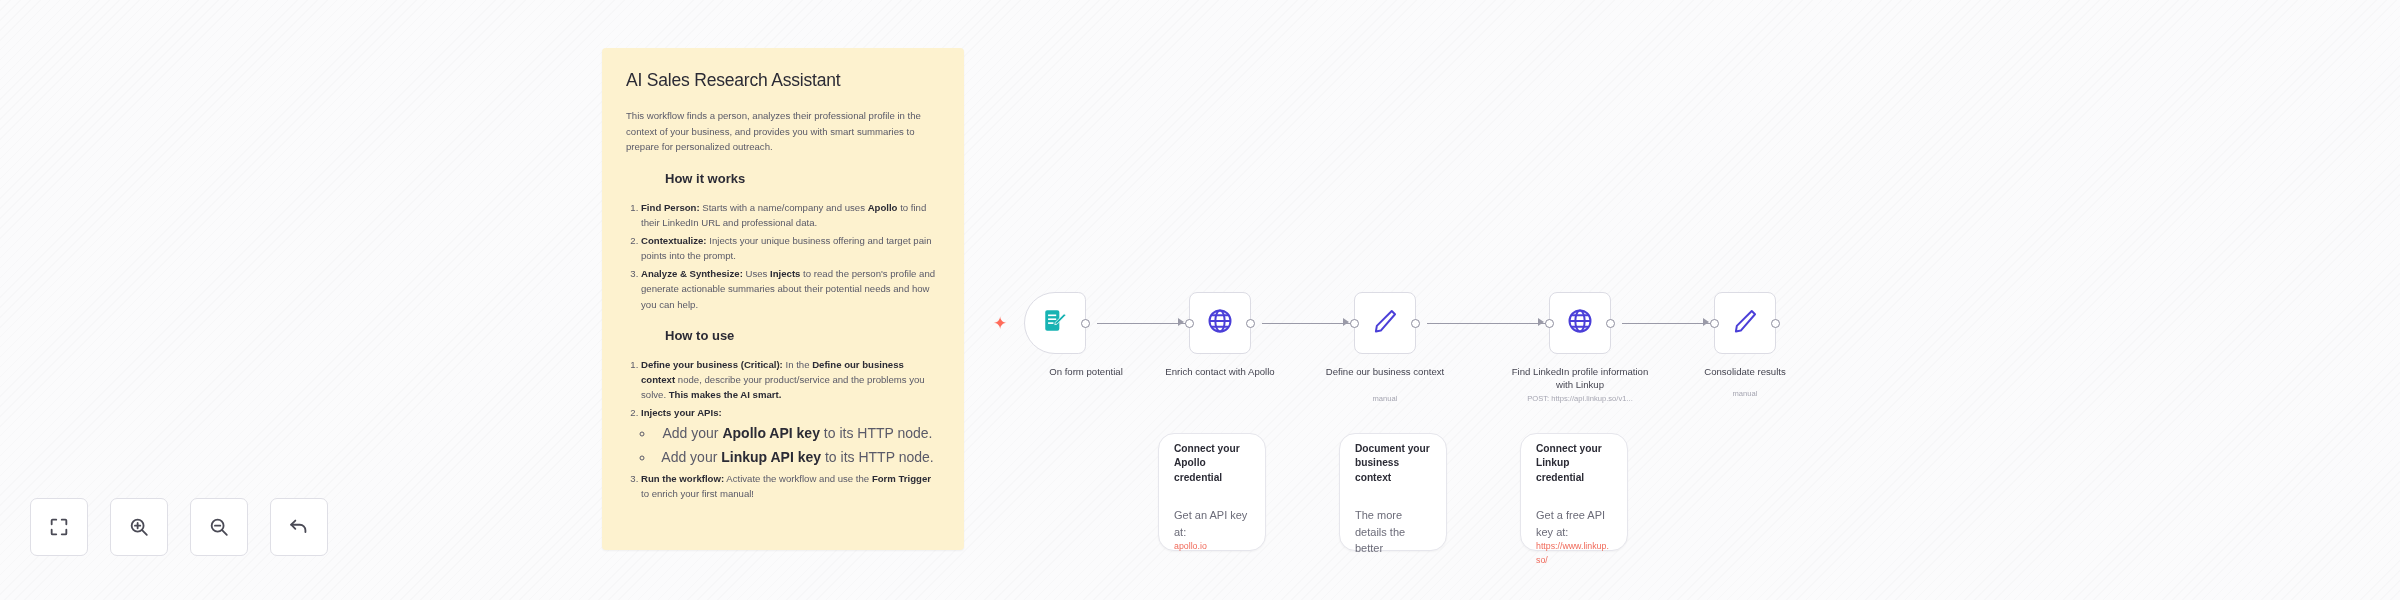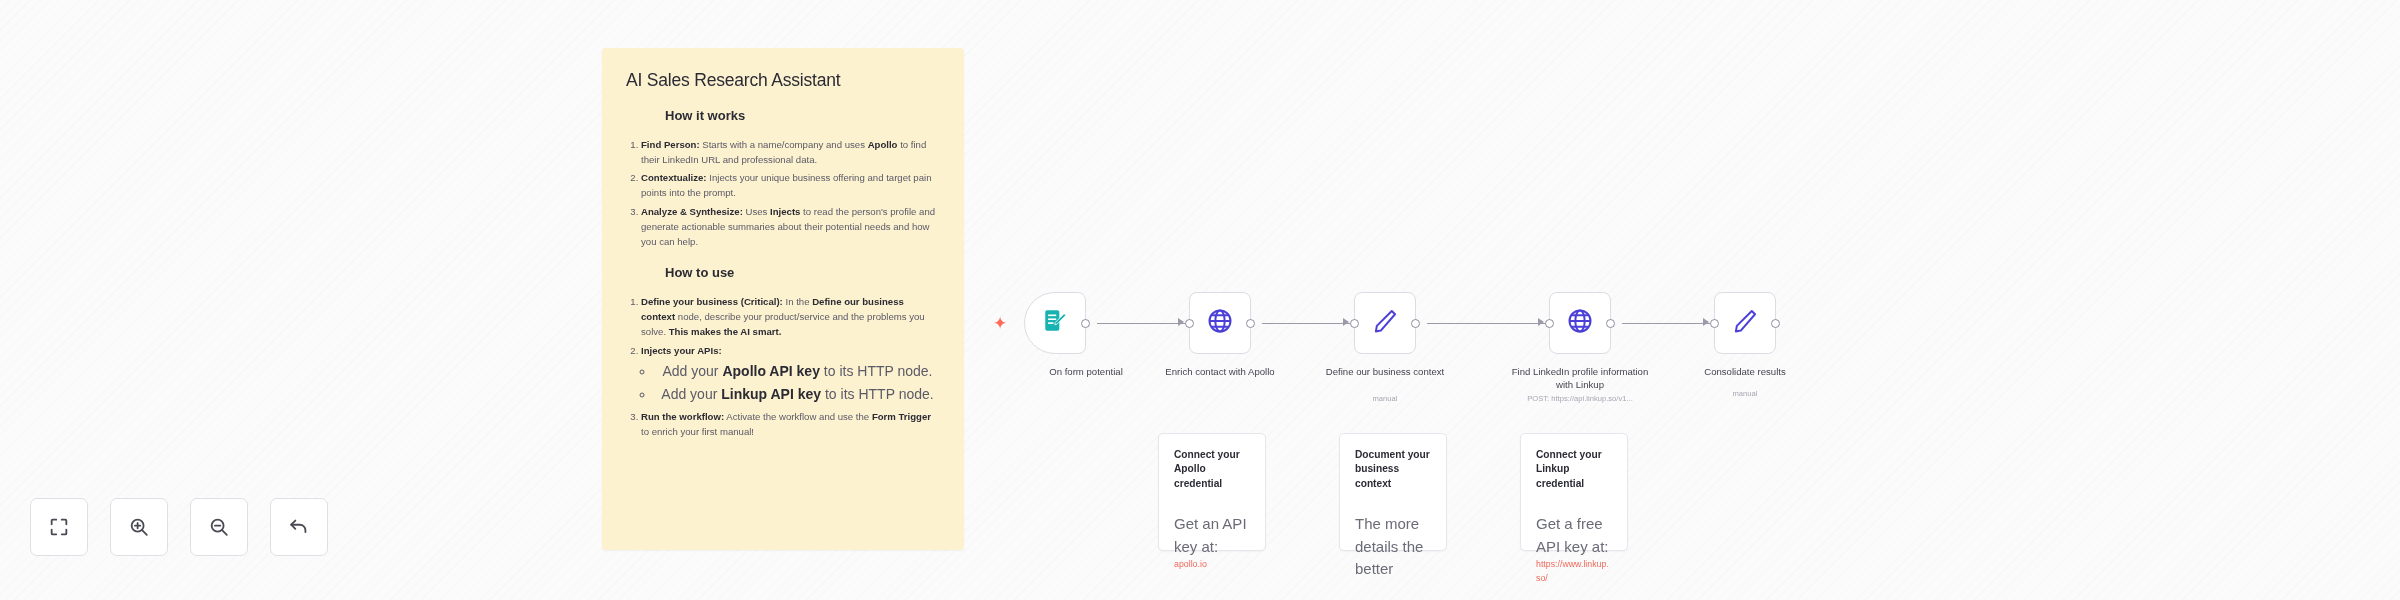--- a/index.html
+++ b/index.html
@@ -144,33 +144,33 @@
     font-size: 17px;
     color: #ff6b5a;
     line-height: 1;
   }
 
   
   .mini-card {
     position: absolute;
     background: #ffffff;
     border: 1px solid #e6e6ec;
-    border-radius: 5px;
-    padding: 14px 15px;
+    border-radius: 16px;
+    padding: 8px 15px;
     box-shadow: 0 1px 2px rgba(0,0,0,0.04);
   }
   .mini-card .mc-title {
     font-size: 10.2px;
     font-weight: 700;
     color: #2b2b35;
     line-height: 1.42;
     margin-bottom: 22px;
   }
   .mini-card .mc-body {
-    font-size: 15px;
+    font-size: 11px;
     color: #6b6b78;
     line-height: 1.5;
   }
   .mini-card .mc-link {
     font-size: 8.8px;
     color: #f06a5a;
     line-height: 1.5;
     word-break: break-all;
   }
 
@@ -193,20 +193,21 @@
   }
   .tb-btn svg { display: block; }
 </style>
 </head>
 <body>
 
 <div id="canvas">
 
   <div id="sticky-note">
     <div class="note-title">AI Sales Research Assistant</div>
+    <div class="note-para">This workflow finds a person, analyzes their professional profile in the context of your business, and provides you with smart summaries to prepare for personalized outreach.</div>
     <div class="note-h">How it works</div>
     <ol>
       <li>
         <b>Find Person:</b><span> Starts with a name/company and uses </span><b>Apollo</b><span> to find their LinkedIn URL and professional data.</span>
       </li>
       <li>
         <b>Contextualize:</b><span> Injects your unique business offering and target pain points into the prompt.</span>
       </li>
       <li>
         <b>Analyze &amp; Synthesize:</b><span> Uses </span><b>Injects</b><span> to read the person's profile and generate actionable summaries about their potential needs and how you can help.</span>

